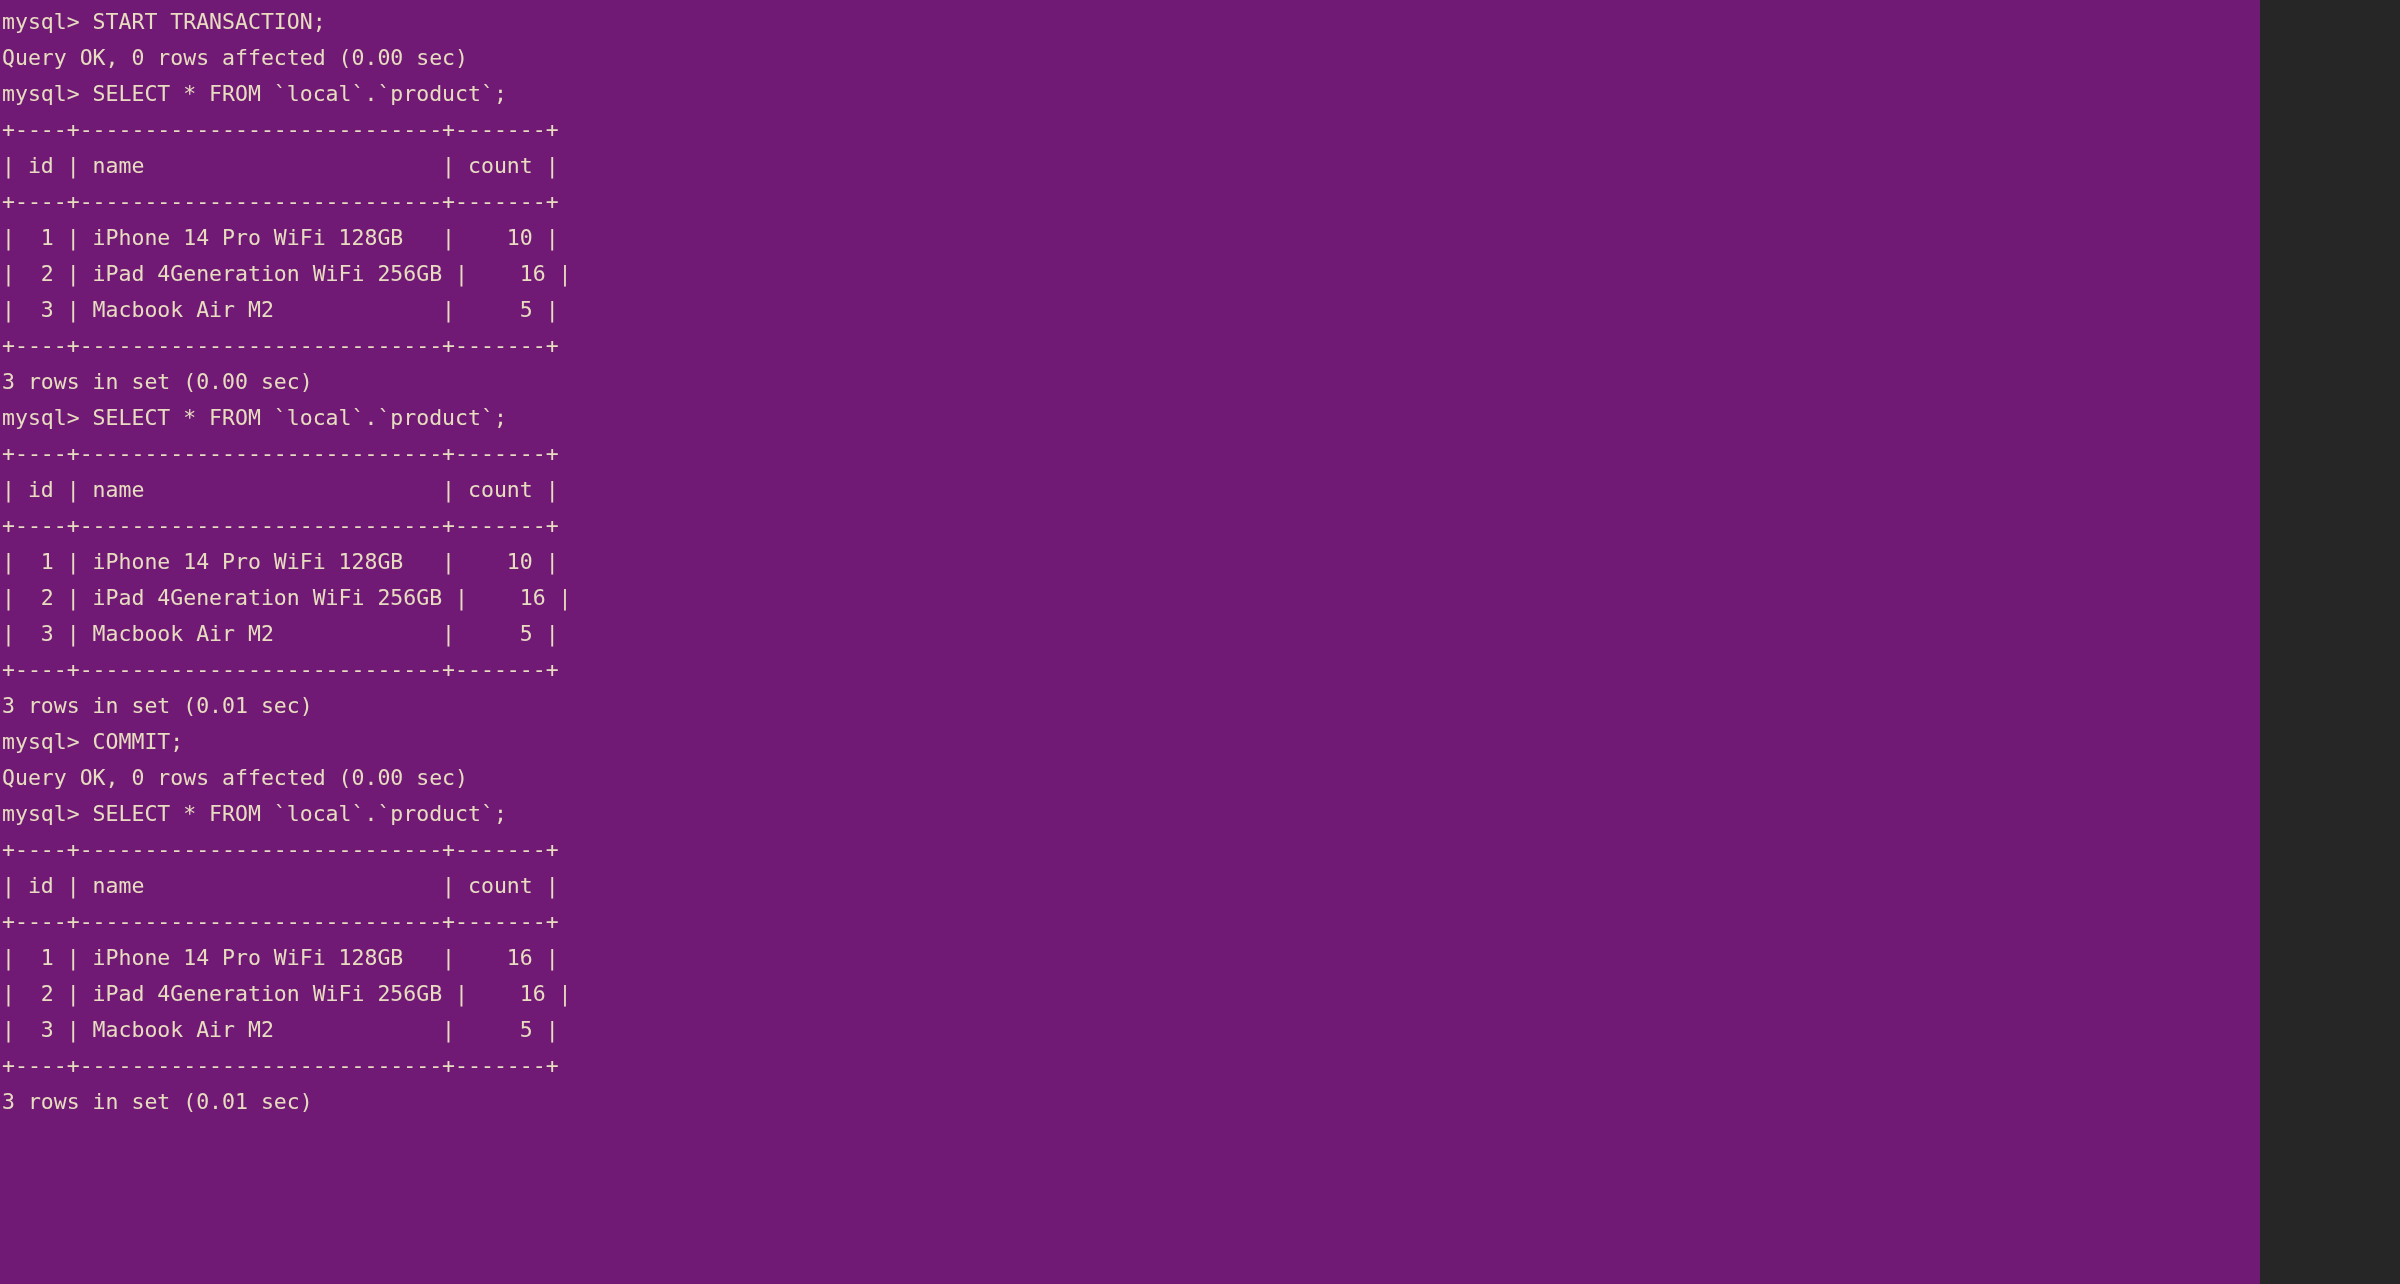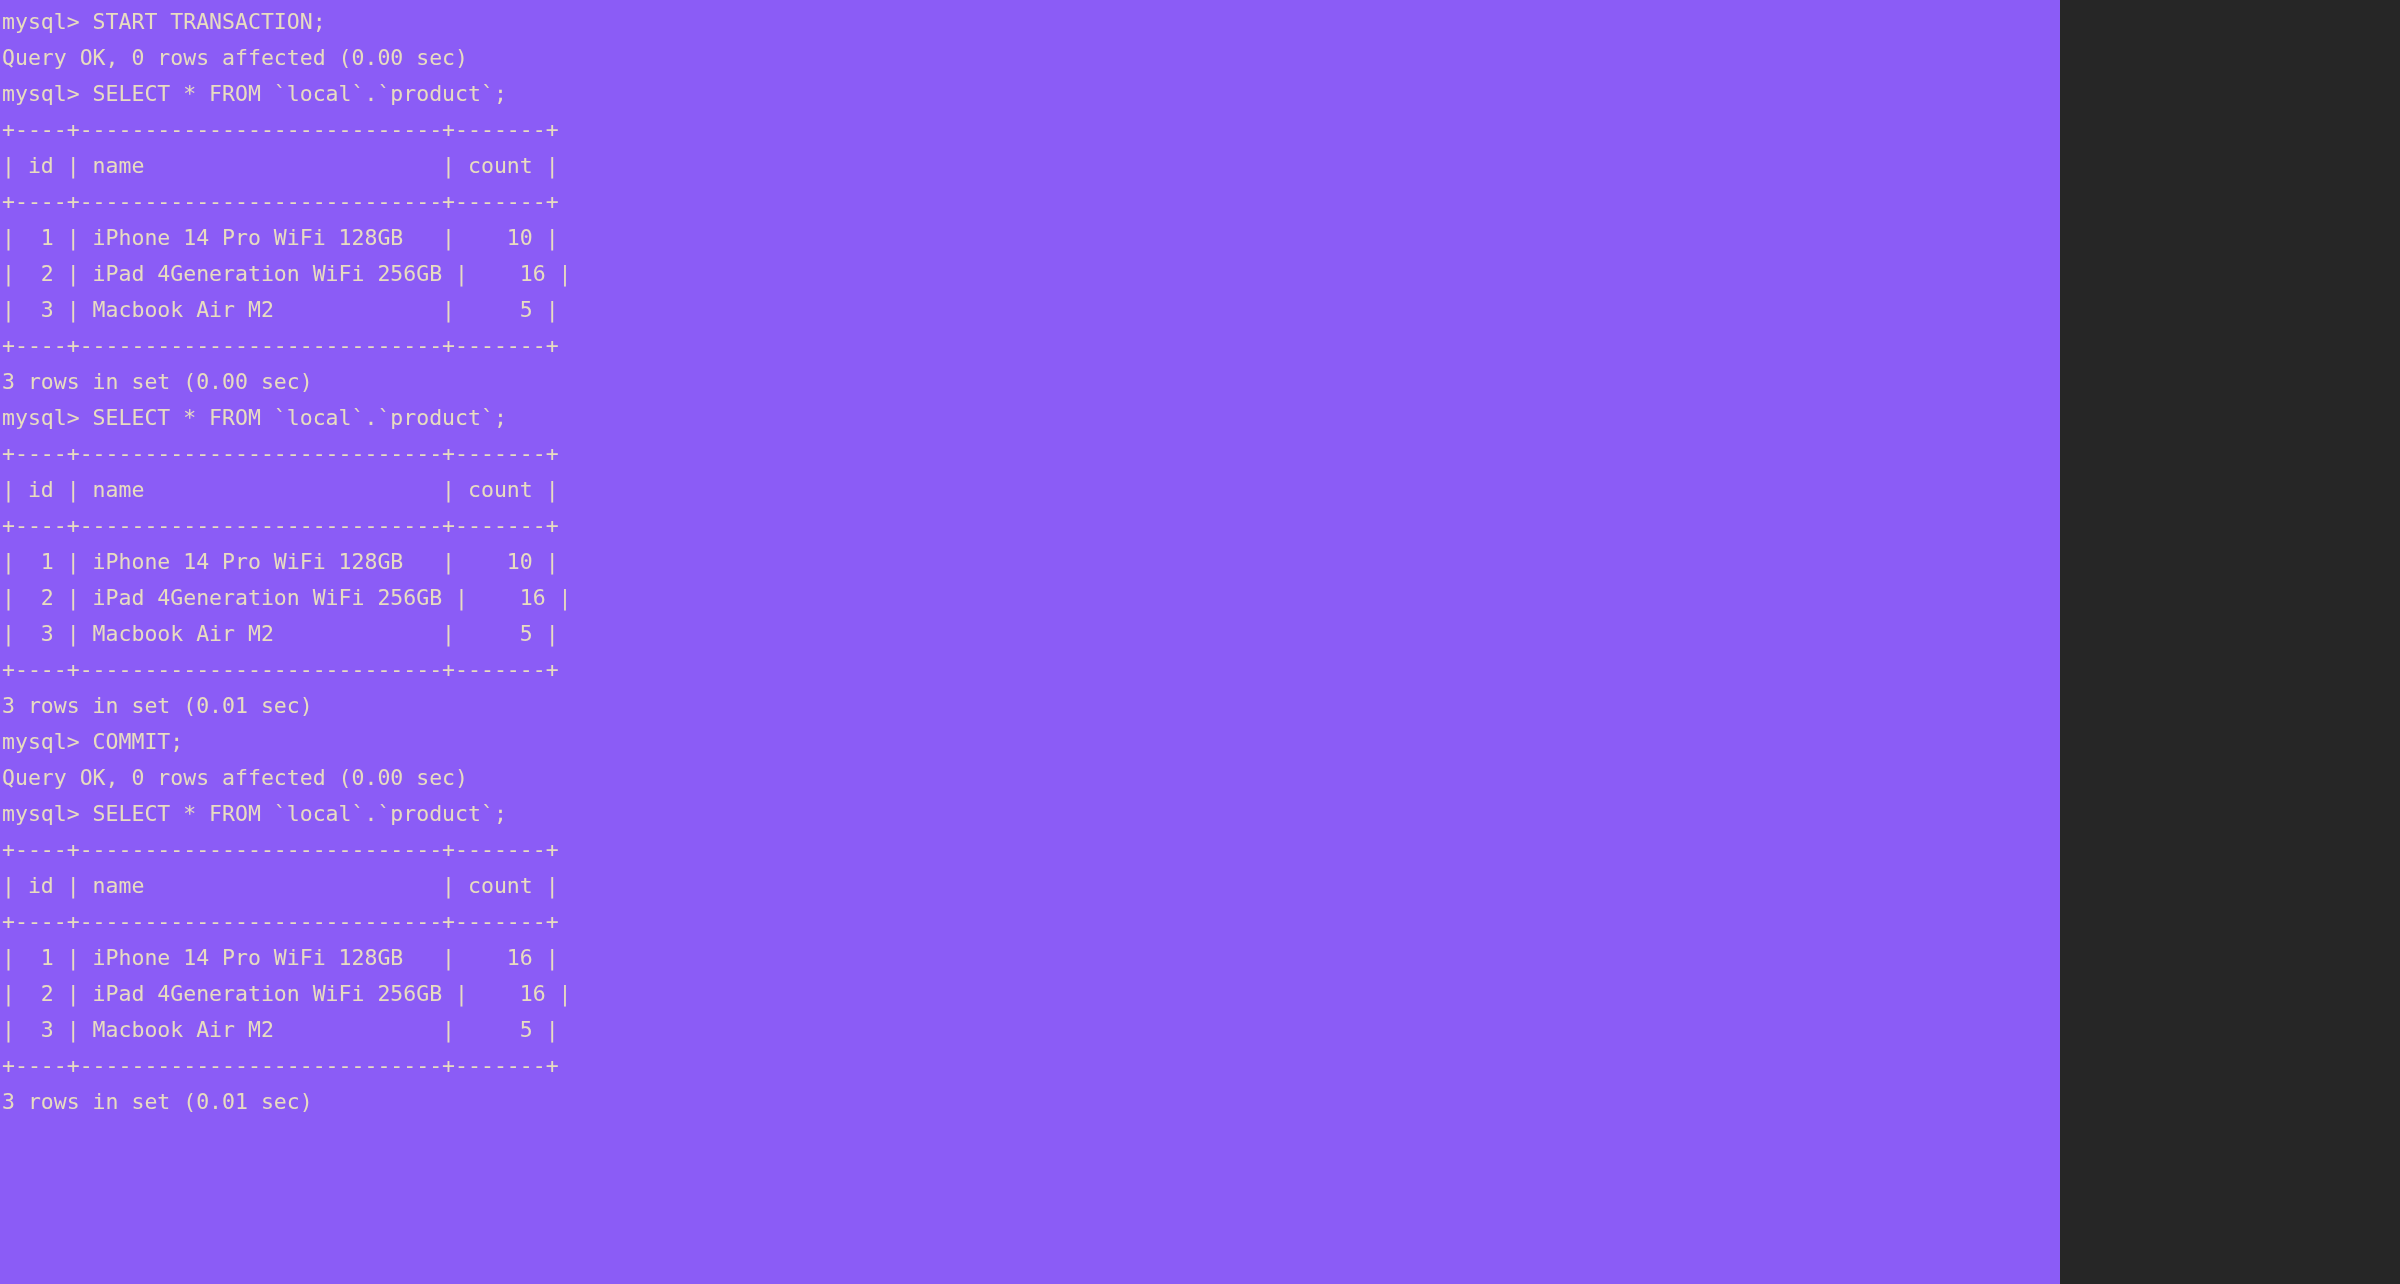--- a/index.html
+++ b/index.html
@@ -7,23 +7,23 @@
     margin: 0;
     padding: 0;
     background: #262626;
   }
   body {
     width: 2400px;
     height: 1284px;
     overflow: hidden;
   }
   #terminal {
-    width: 2060px;
+    width: 2260px;
     height: 1284px;
-    background: #8b5cf6;
+    background: #701a75;
     box-sizing: border-box;
     padding: 4px 0 0 2px;
   }
   pre.term-output {
     margin: 0;
     padding: 0;
     font-family: "DejaVu Sans Mono", "Liberation Mono", monospace;
     font-size: 21.5px;
     line-height: 36px;
     letter-spacing: 0px;

